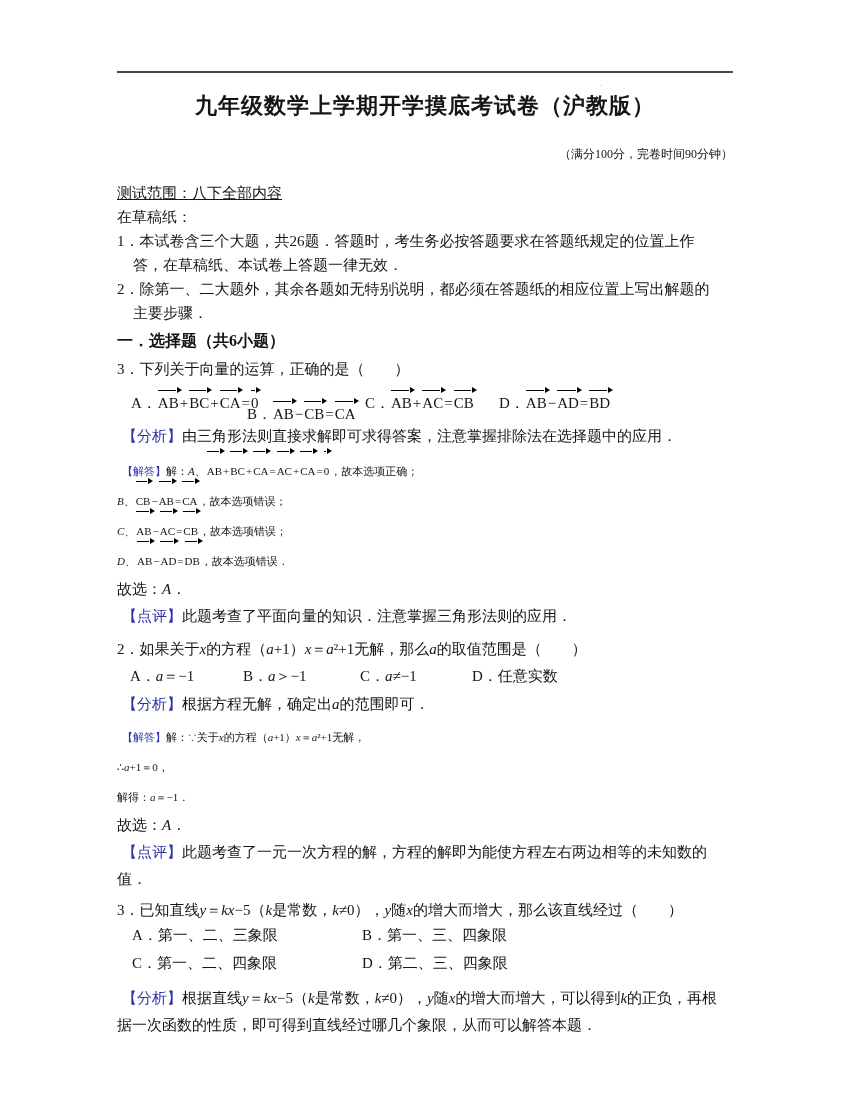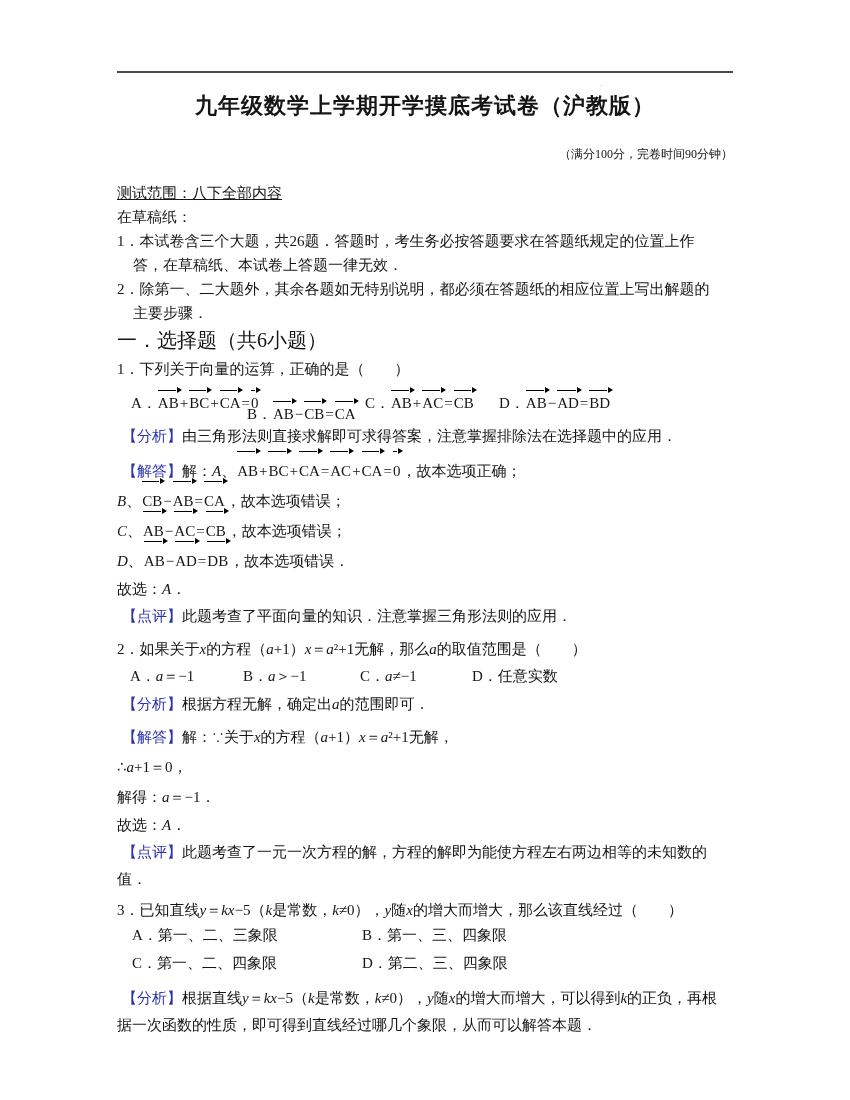--- a/index.html
+++ b/index.html
@@ -24,35 +24,35 @@
     font-size:22px;font-weight:bold;text-align:center;
     letter-spacing:1px;line-height:28px;
   }
   .subtitle{
     margin-top:24px;font-size:12px;text-align:right;line-height:20px;
   }
   .line{font-size:15px;line-height:24px;}
   .scope{margin-top:17px;text-decoration:underline;}
   .notice-cont{padding-left:16px;}
   .section-heading{
-    margin-top:3px;font-size:20px;font-weight:normal;line-height:25px;
+    margin-top:3px;font-size:16px;font-weight:bold;line-height:25px;
   }
   .stem{font-size:15px;line-height:26px;margin-top:3px;}
   .opts{position:relative;font-size:15px;}
   .opts-q1{height:37px;}
   .opts-q2{height:29px;}
   .opts-row{height:28px;}
   .opt{position:absolute;white-space:nowrap;}
   .opts-q1 .opt{top:12px;}
   .opts-q2 .opt{top:5px;}
   .opts-row .opt{top:3px;}
   .q1-a{left:14px;}  .q1-b{left:130px;margin-top:11px;} .q1-c{left:248px;} .q1-d{left:382px;}
   .q2-a{left:13px;}  .q2-b{left:126px;} .q2-c{left:243px;} .q2-d{left:355px;}
   .col-1{left:15px;} .col-2{left:245px;}
-  .sol{font-size:15px;line-height:30px;}
+  .sol{font-size:11px;line-height:30px;}
   .sol-sm{font-size:15px;line-height:27px;}
   .tagline{padding-left:5px;}
   .tag{color:var(--tag-color,#2b32a8);}
   .vec{position:relative;display:inline-block;padding:0 1px;font-style:normal;}
   .vec::before{
     content:"";position:absolute;left:1px;right:4px;top:-5px;
     border-top:1.4px solid #000;
   }
   .vec::after{
     content:"";position:absolute;right:-2px;top:-8px;width:0;height:0;
@@ -75,21 +75,21 @@
 
     <div class="line scope">测试范围：八下全部内容</div>
     <div class="line">在草稿纸：</div>
     <div class="line">1．本试卷含三个大题，共26题．答题时，考生务必按答题要求在答题纸规定的位置上作</div>
     <div class="line notice-cont">答，在草稿纸、本试卷上答题一律无效．</div>
     <div class="line">2．除第一、二大题外，其余各题如无特别说明，都必须在答题纸的相应位置上写出解题的</div>
     <div class="line notice-cont">主要步骤．</div>
 
     <div class="section-heading">一．选择题（共6小题）</div>
 
-    <div class="stem">1．下列关于向量的运算，正确的是（　　）</div>
+    <div class="stem">3．下列关于向量的运算，正确的是（　　）</div>
     <div class="opts opts-q1">
       <span class="opt q1-a"><span>A．</span><span class="rich"><span class="vec">AB</span>+<span class="vec">BC</span>+<span class="vec">CA</span>=<span class="vec">0</span></span></span>
       <span class="opt q1-b"><span>B．</span><span class="rich"><span class="vec">AB</span>−<span class="vec">CB</span>=<span class="vec">CA</span></span></span>
       <span class="opt q1-c"><span>C．</span><span class="rich"><span class="vec">AB</span>+<span class="vec">AC</span>=<span class="vec">CB</span></span></span>
       <span class="opt q1-d"><span>D．</span><span class="rich"><span class="vec">AB</span>−<span class="vec">AD</span>=<span class="vec">BD</span></span></span>
     </div>
     <div class="sol-sm tagline mt4"><span class="tag">【分析】</span><span>由三角形法则直接求解即可求得答案，注意掌握排除法在选择题中的应用．</span></div>
     <div class="sol tagline mt6"><span class="tag">【解答】</span><span>解：<i>A</i>、<span class="vec">AB</span>+<span class="vec">BC</span>+<span class="vec">CA</span>=<span class="vec">AC</span>+<span class="vec">CA</span>=<span class="vec">0</span>，故本选项正确；</span></div>
     <div class="sol"><i>B</i>、<span class="vec">CB</span>−<span class="vec">AB</span>=<span class="vec">CA</span>，故本选项错误；</div>
     <div class="sol"><i>C</i>、<span class="vec">AB</span>−<span class="vec">AC</span>=<span class="vec">CB</span>，故本选项错误；</div>

